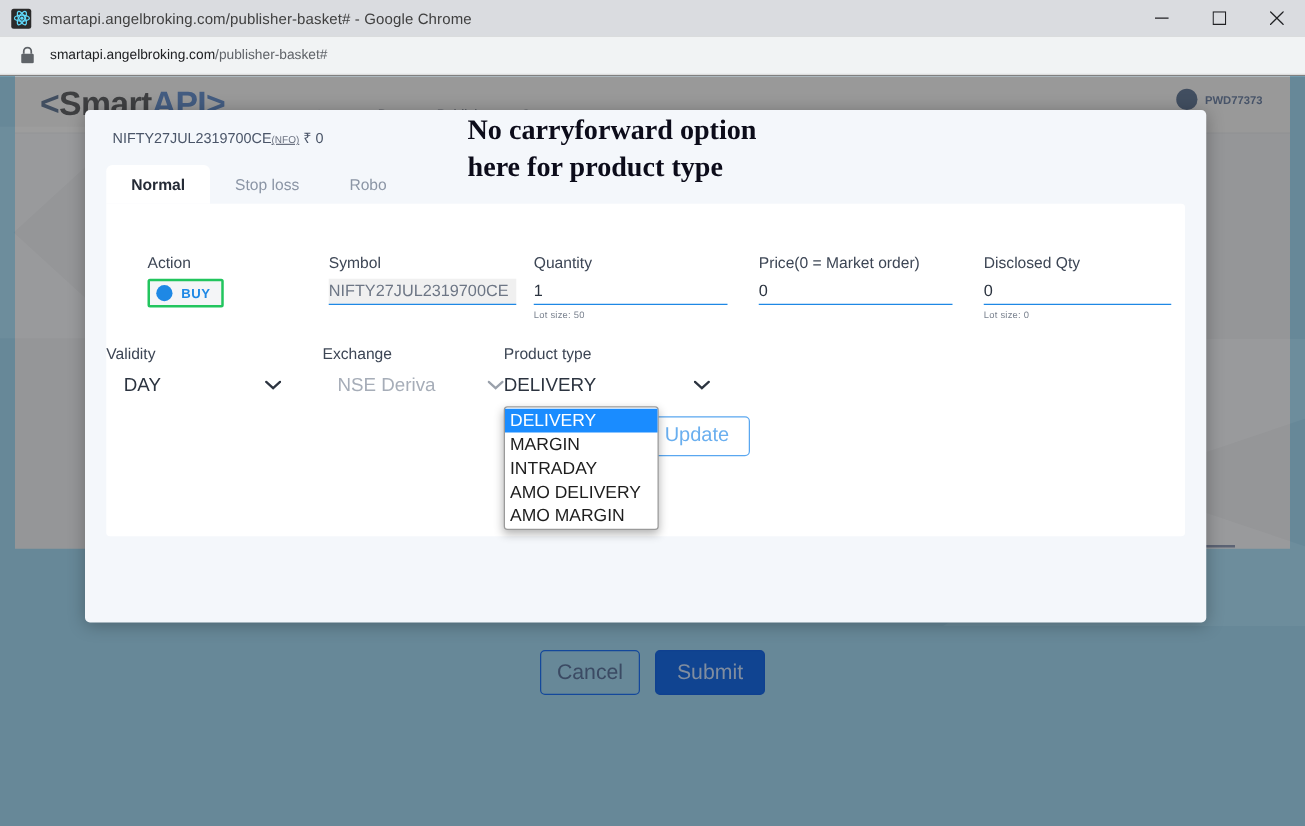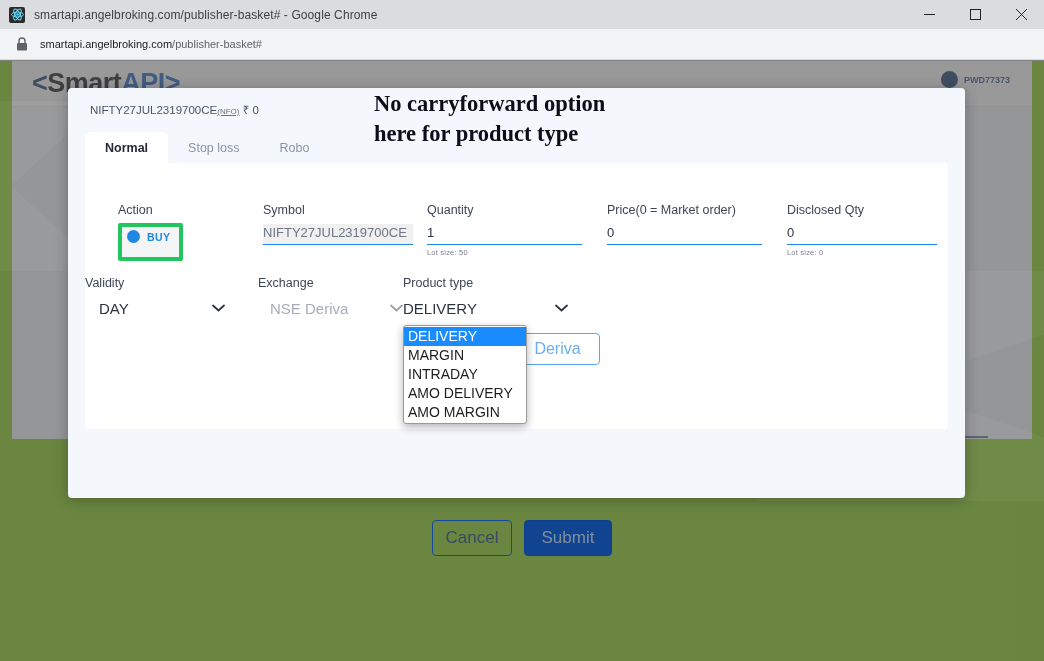--- a/index.html
+++ b/index.html
@@ -39,21 +39,21 @@
     display: flex; align-items: center;
     border-bottom: 1px solid #dcdcdc;
   }
   .lock-icon { margin-left: 16px; margin-right: 12px; display: flex; }
   .url-text { font-size: 11px; color: #202124; white-space: nowrap; }
   .url-text .dim { color: #5f6368; }
 
   
   .viewport {
     position: absolute; left: 0; top: 61px; width: 1044px; height: 600px;
-    background: #84cc16; overflow: hidden;
+    background: #7dd3fc; overflow: hidden;
   }
 
   
   .app-page {
     position: absolute; left: 12px; top: 0px; width: 1020px; height: 378px;
     background: #f4f7fb;
     overflow: hidden;
   }
   .app-header {
     position: absolute; left: 0; top: 0; width: 1020px; height: 46px;
@@ -188,22 +188,22 @@
     font-family: "Liberation Sans", sans-serif;
     padding: 0 0 2px 0;
   }
   .field-input.grey-bg { background: #f0f0f0; color: #6d7685; }
   .field-hint {
     font-size: 7.5px; color: #7a828f; margin-top: 3px; letter-spacing: .2px;
   }
 
   .radio-wrap {
     display: inline-flex; align-items: center; gap: 7px;
-    background: #f4f5f7; border: 4px solid #22c55e;
-    padding: 3px 9px 14px 5px; border-radius: 2px;
+    background: #f4f5f7; border: 2px solid #22c55e;
+    padding: 3px 9px 3px 5px; border-radius: 2px;
   }
   .radio-dot {
     width: 13px; height: 13px; border-radius: 50%; background: #1e88e5;
   }
   .radio-label { font-size: 10.5px; font-weight: 700; color: #1e88e5; letter-spacing: .4px; }
 
   .select-wrap { position: relative; }
   .select-box {
     height: 24px; display: flex; align-items: center;
     font-size: 15px; color: #2c3440; cursor: pointer;
@@ -399,21 +399,21 @@
               <div class="dd-item">MARGIN</div>
               <div class="dd-item">INTRADAY</div>
               <div class="dd-item">AMO DELIVERY</div>
               <div class="dd-item">AMO MARGIN</div>
             </div>
           </div>
         </div>
 
       </div>
 
-      <div class="update-btn">Deriva</div>
+      <div class="update-btn">Update</div>
 
     </div>
   </div>
 
   <div class="page-actions">
     <div class="btn-cancel">Cancel</div>
     <div class="btn-submit">Submit</div>
   </div>
 
 </div>

